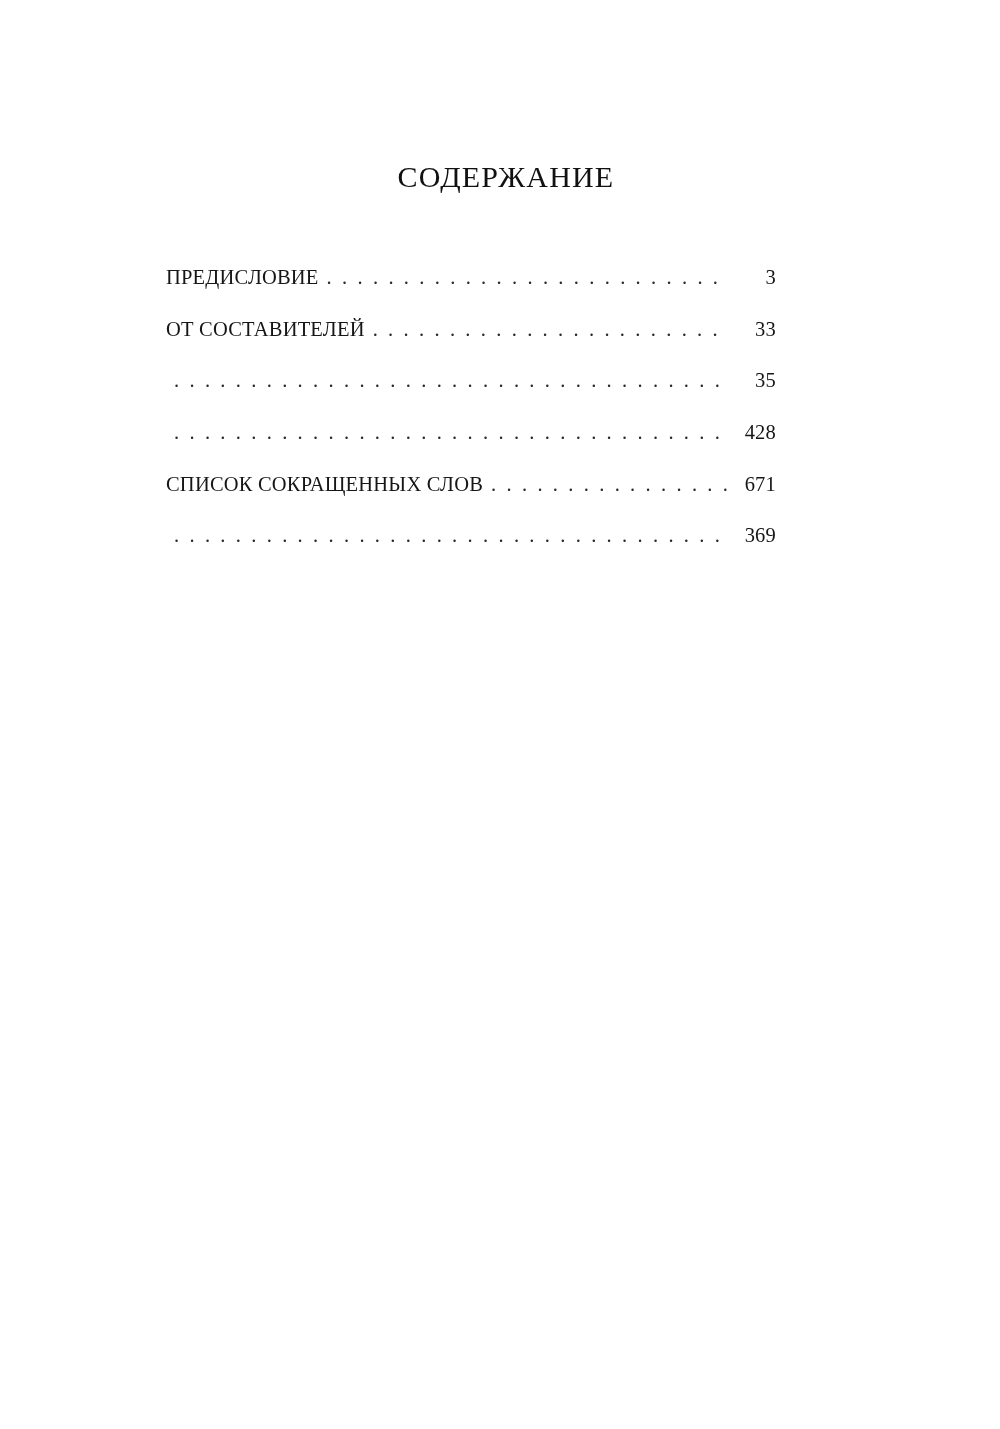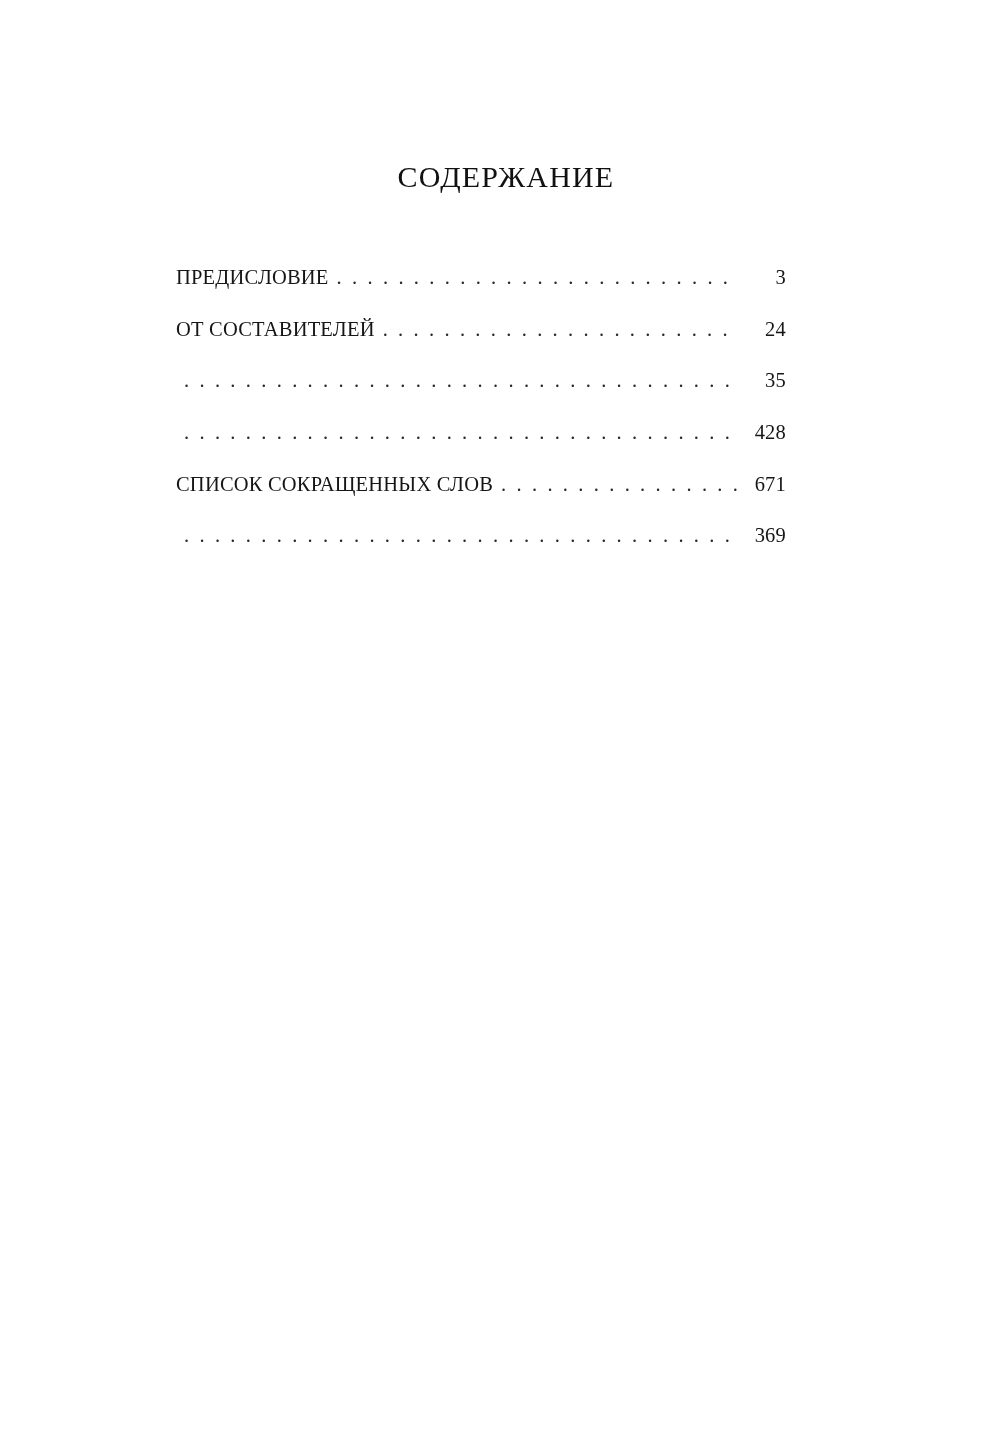--- a/index.html
+++ b/index.html
@@ -24,21 +24,21 @@
     width: 100%;
     text-align: center;
     font-size: 30px;
     letter-spacing: 1.2px;
     font-weight: 400;
     color: #111111;
   }
   .toc-list {
     position: absolute;
     top: 265px;
-    left: 176px;
+    left: 166px;
     width: 610px;
   }
   .toc-row {
     display: flex;
     align-items: baseline;
     width: 100%;
     margin-bottom: 26px;
     font-size: 20.5px;
     line-height: 1.25;
     color: #161616;
@@ -74,21 +74,21 @@
 
     <div class="toc-row">
       <span class="toc-label">ПРЕДИСЛОВИЕ</span>
       <span class="toc-leader">. . . . . . . . . . . . . . . . . . . . . . . . . . . . . . . . . . . . . . . . . . . . . . . . . . . . . . . . . . . . . . .</span>
       <span class="toc-page">3</span>
     </div>
 
     <div class="toc-row">
       <span class="toc-label">ОТ СОСТАВИТЕЛЕЙ</span>
       <span class="toc-leader">. . . . . . . . . . . . . . . . . . . . . . . . . . . . . . . . . . . . . . . . . . . . . . . . . . . . . . . . . . . . . . .</span>
-      <span class="toc-page">24</span>
+      <span class="toc-page">33</span>
     </div>
 
     <div class="toc-row">
       <span class="toc-leader">. . . . . . . . . . . . . . . . . . . . . . . . . . . . . . . . . . . . . . . . . . . . . . . . . . . . . . . . . . . . . . .</span>
       <span class="toc-page">35</span>
     </div>
 
     <div class="toc-row">
       <span class="toc-leader">. . . . . . . . . . . . . . . . . . . . . . . . . . . . . . . . . . . . . . . . . . . . . . . . . . . . . . . . . . . . . . .</span>
       <span class="toc-page">428</span>

